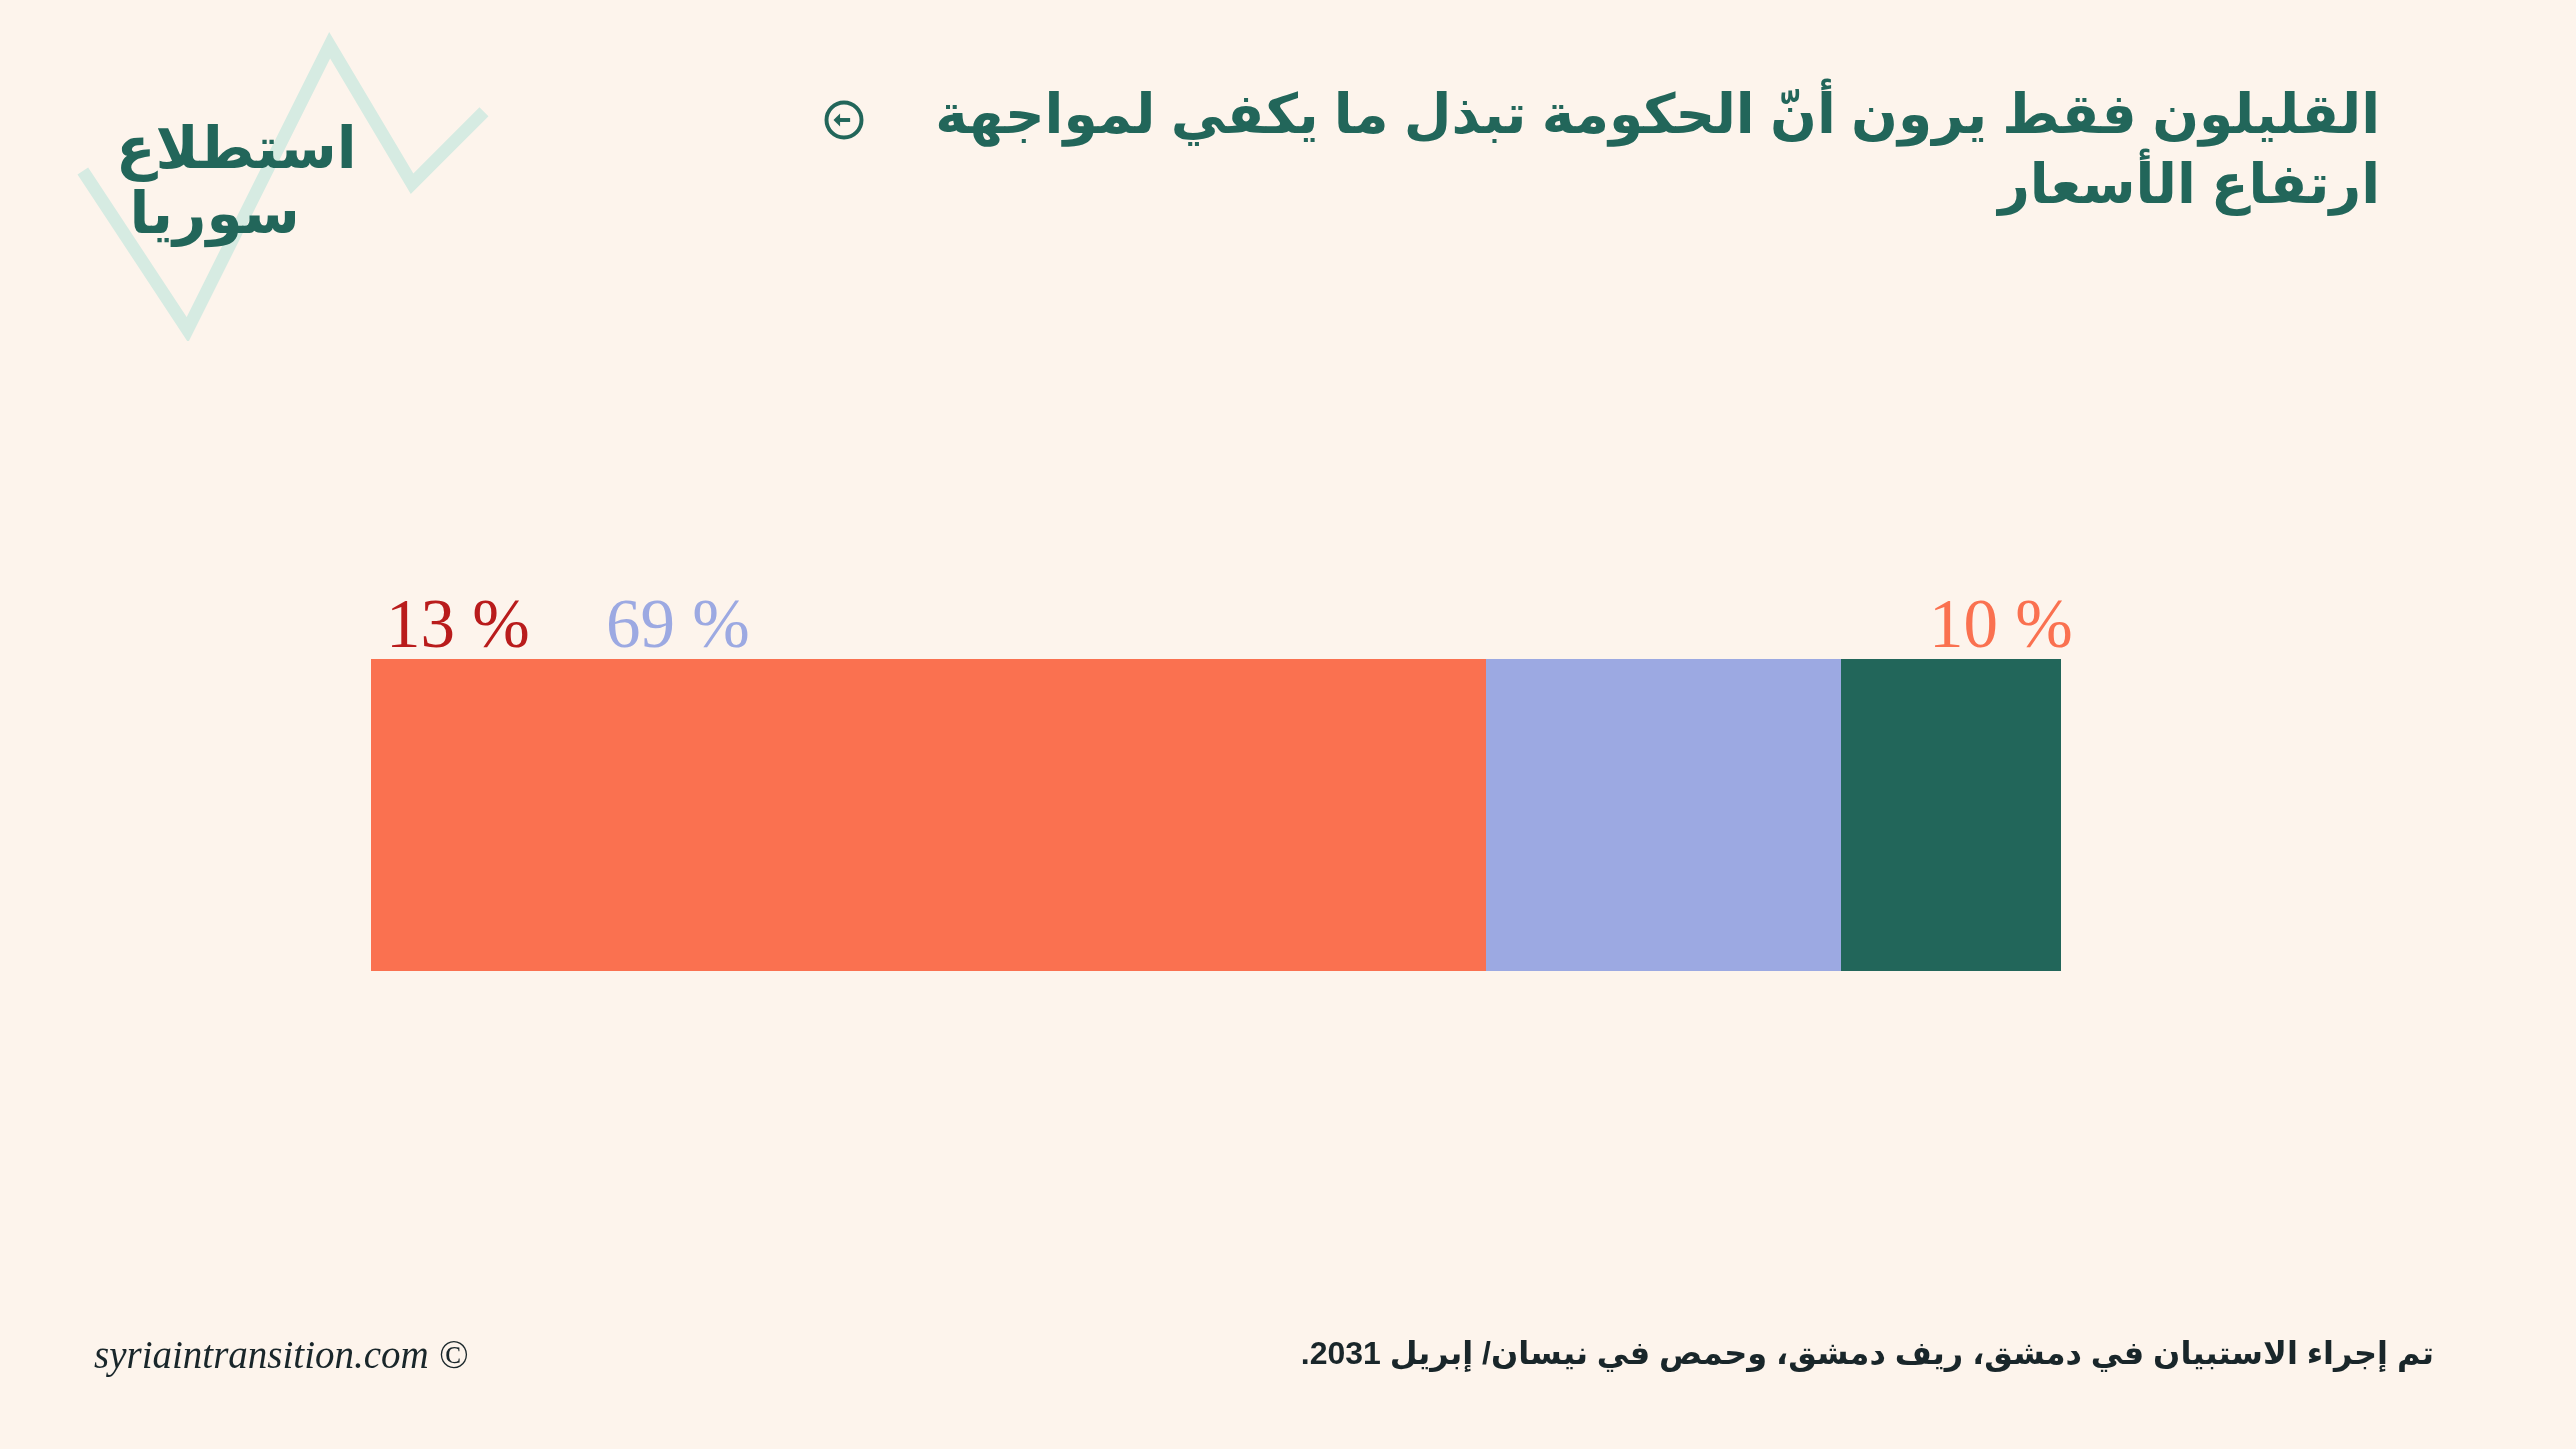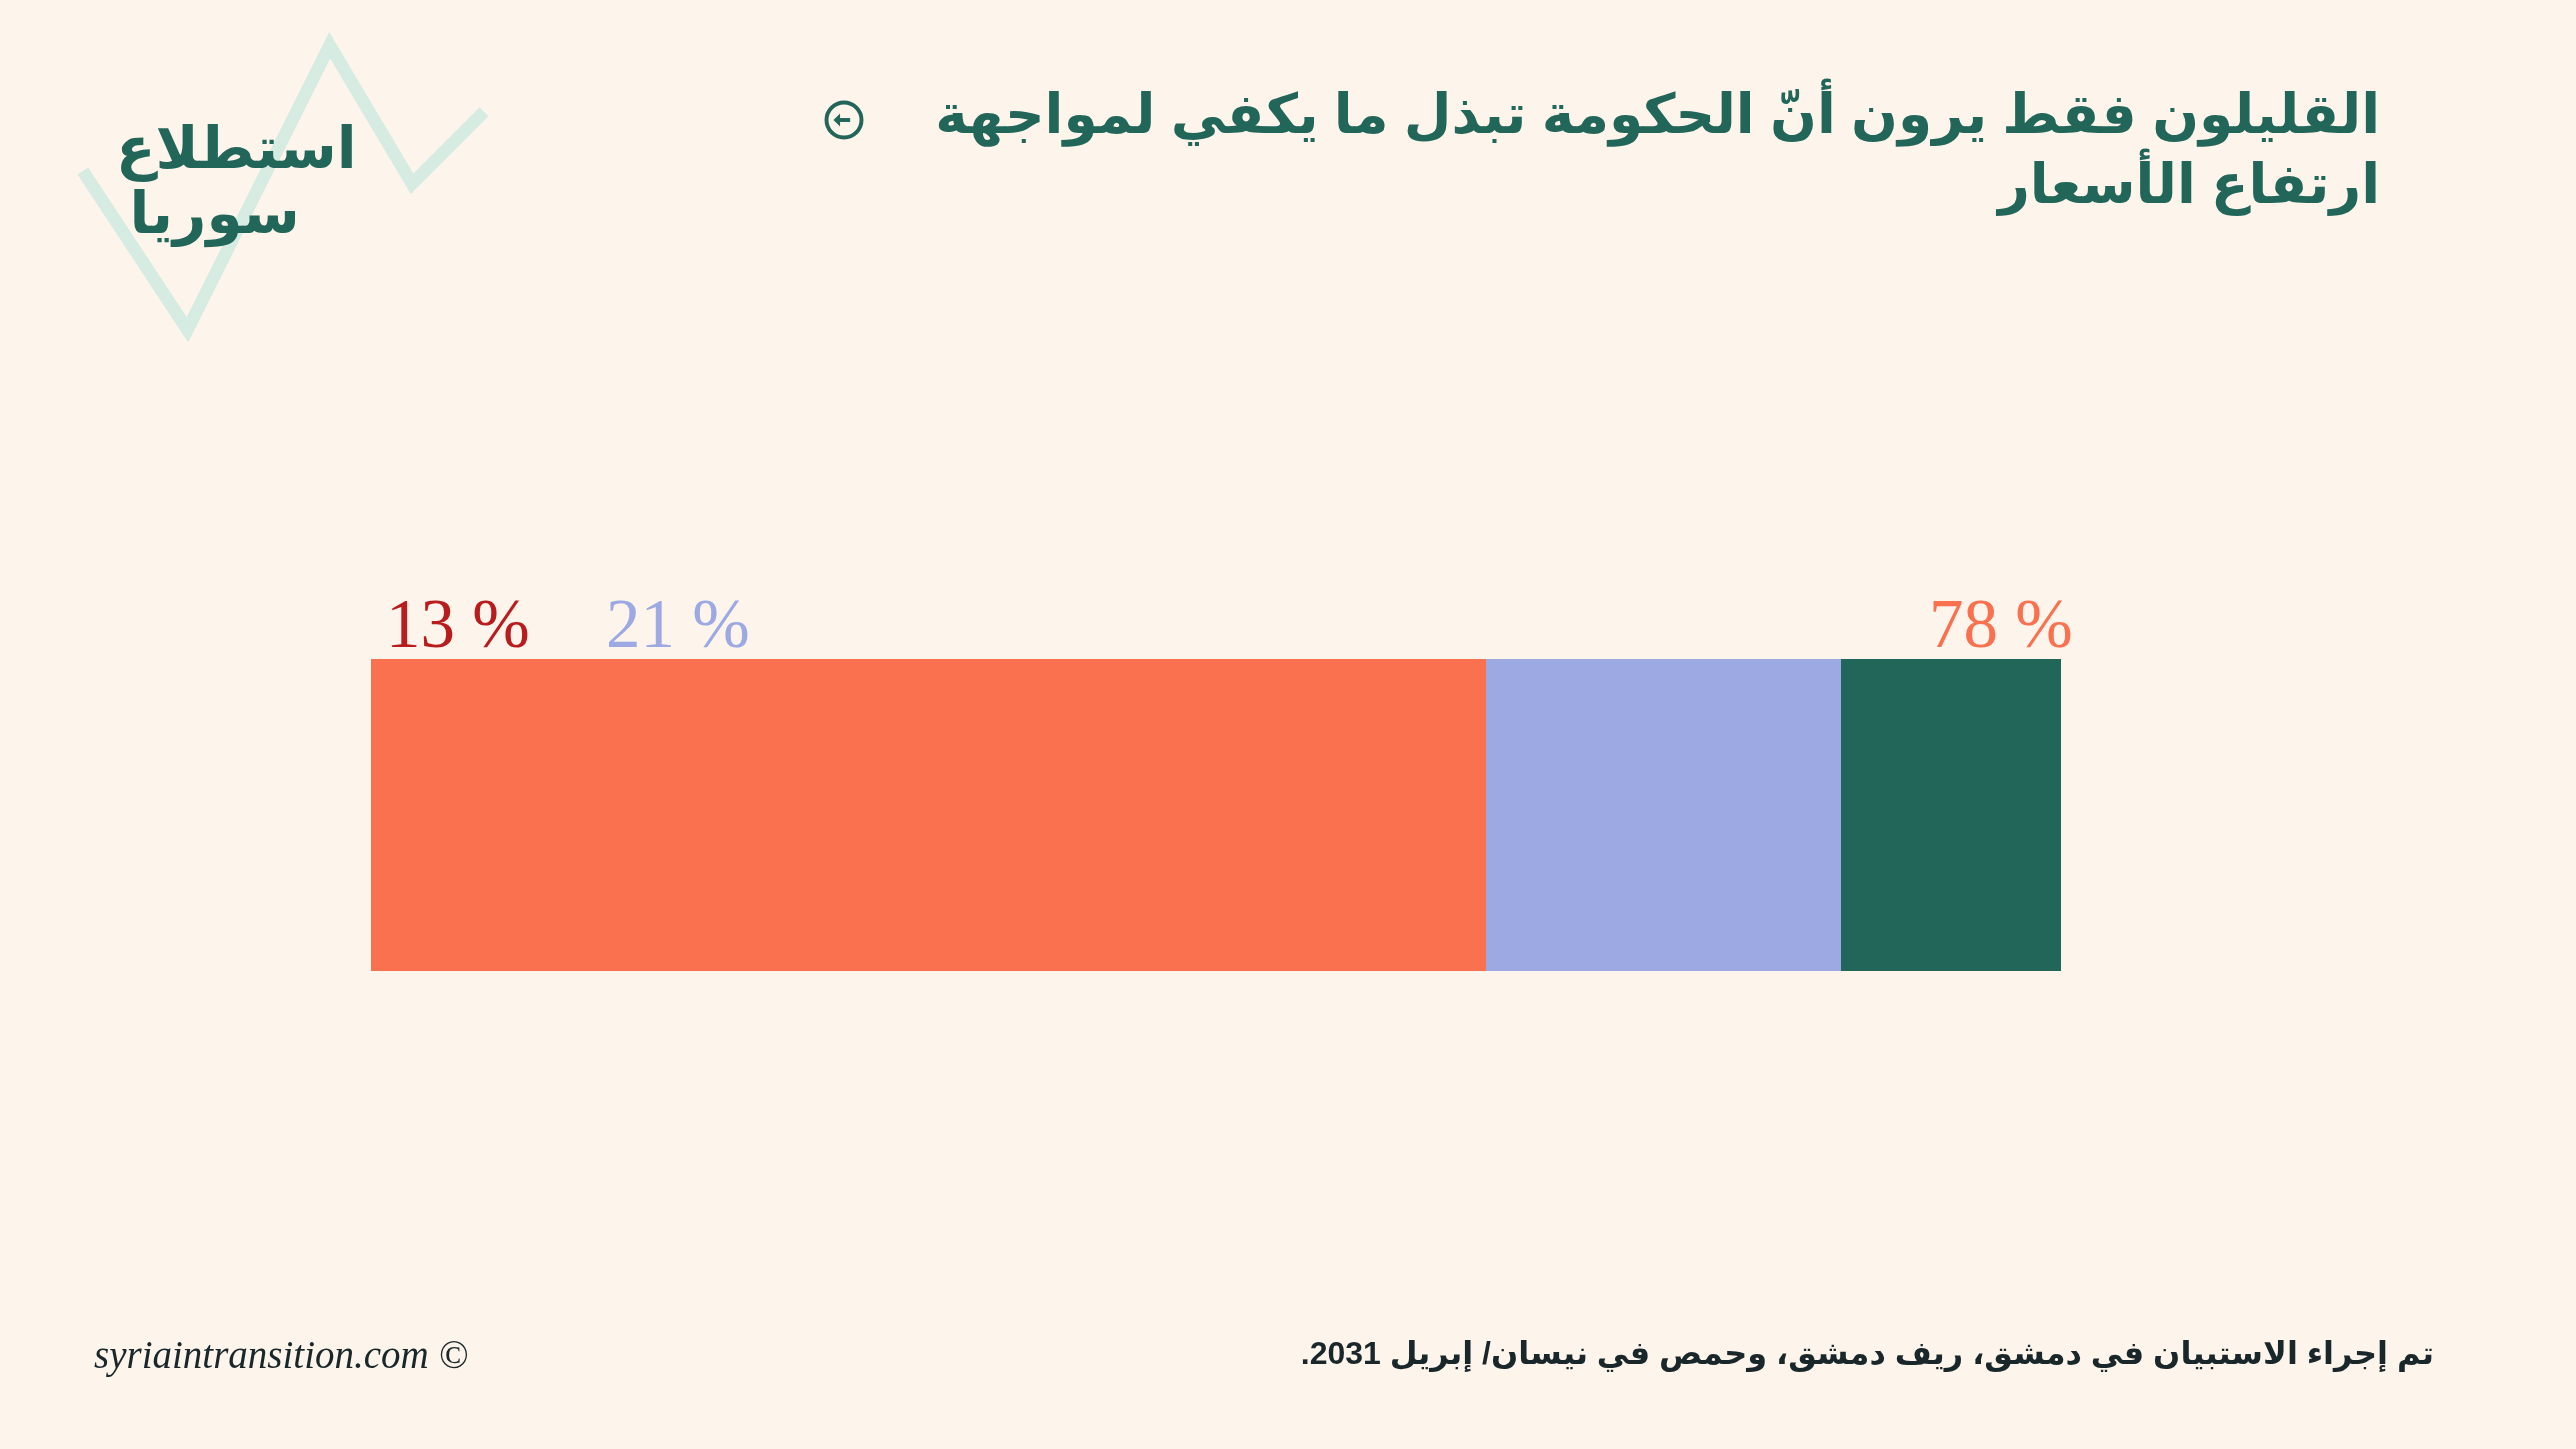--- a/index.html
+++ b/index.html
@@ -183,22 +183,22 @@
         <path d="M19.5 16.5 L12 24 L19.5 31.5 Z" fill="#22665A"></path>
       </svg>
       <h1 class="headline">القليلون فقط يرون أنّ الحكومة تبذل ما يكفي لمواجهة ارتفاع الأسعار</h1>
     </div>
   </div>
 
   <div class="chart">
 
     <div class="value-row">
       <span class="value-label" id="vl0" style="color: #b91c1c; left: 15px;">13 %</span>
-      <span class="value-label" id="vl1" style="color: rgb(156, 169, 226); left: 235px;">21 %</span>
-      <span class="value-label" id="vl2" style="color: rgb(250, 113, 80); left: 1558px;">78 %</span>
+      <span class="value-label" id="vl1" style="color: rgb(156, 169, 226); left: 235px;">69 %</span>
+      <span class="value-label" id="vl2" style="color: rgb(250, 113, 80); left: 1558px;">10 %</span>
     </div>
 
     <div class="bar">
       <div class="bar-seg" id="seg0" style="width: 220px; background: rgb(34, 102, 90);"></div>
       <div class="bar-seg" id="seg1" style="width: 355px; background: rgb(156, 169, 226);"></div>
       <div class="bar-seg" id="seg2" style="width: 1115px; background: rgb(250, 113, 80);"></div>
     </div>
 
   </div>
 

